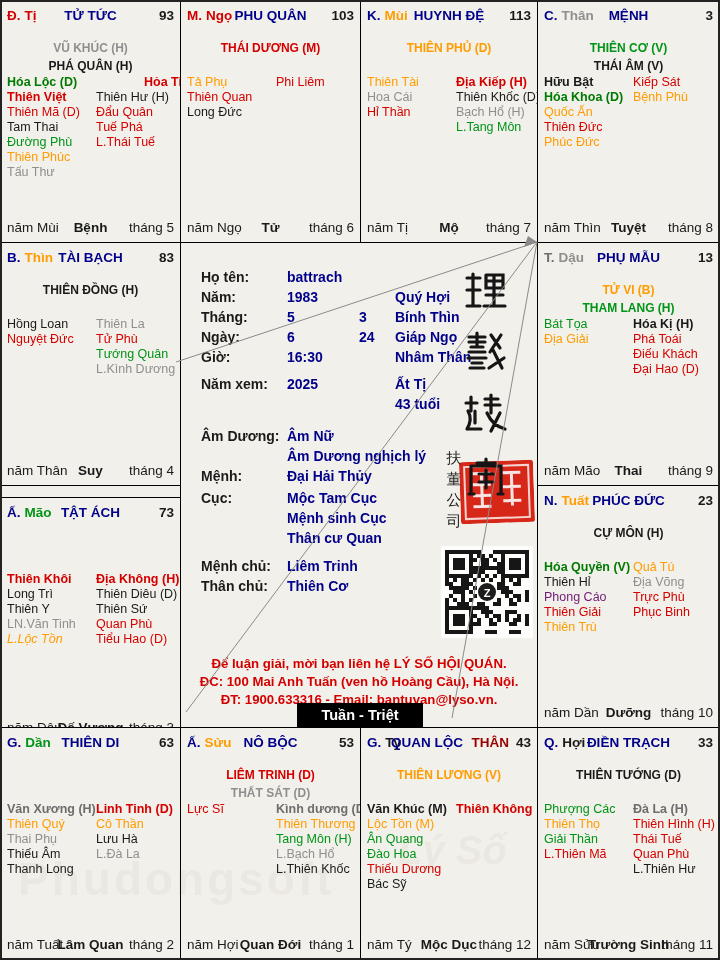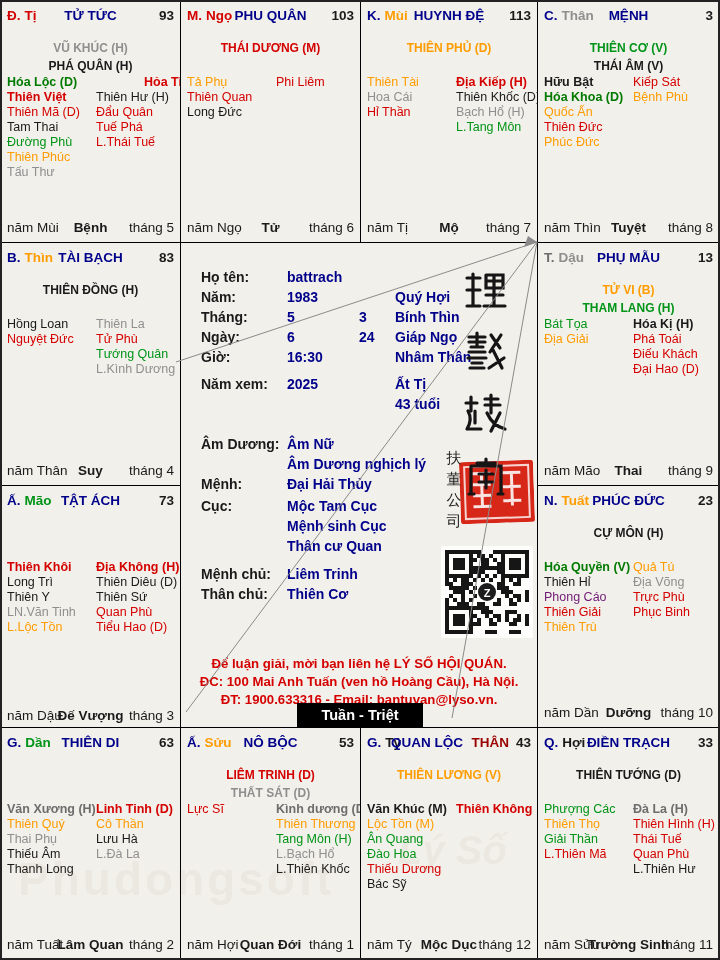--- a/index.html
+++ b/index.html
@@ -212,34 +212,34 @@
           <div class="star" style="color: rgb(212, 0, 0);">Điếu Khách</div>
           <div class="star" style="color: rgb(212, 0, 0);">Đại Hao (D)</div>
         </div>
       </div>
       <div class="cell-foot">
         <span class="f-year">năm Mão</span>
         <span class="f-stage">Thai</span>
         <span class="f-month">tháng 9</span>
       </div>
     </div>
-    <div class="cell" style="left: 0px; top: 485px; width: 181px; height: 246px;">
+    <div class="cell" style="left: 0px; top: 497px; width: 181px; height: 246px;">
       <div class="cell-head">
         <span class="sb"><span class="stem" style="color: rgb(0, 0, 139);">Ấ.</span><span class="branch" style="color: rgb(0, 148, 24);">Mão</span></span>
         <span class="pname">TẬT ÁCH</span>
         <span class="pnum-wrap"><span class="pnum">73</span></span>
       </div>
       <div class="mains"></div>
       <div class="stars">
         <div class="col-l">
           <div class="star" style="color: rgb(212, 0, 0); font-weight: bold;">Thiên Khôi</div>
           <div class="star" style="color: rgb(26, 26, 26);">Long Trì</div>
           <div class="star" style="color: rgb(26, 26, 26);">Thiên Y</div>
           <div class="star" style="color: rgb(143, 143, 143);">LN.Văn Tinh</div>
-          <div class="star" style="color: rgb(255, 156, 0);">L.Lộc Tồn</div>
+          <div class="star" style="color: rgb(255, 156, 0); font-style: italic;">L.Lộc Tồn</div>
         </div>
         <div class="col-r">
           <div class="star" style="color: rgb(212, 0, 0); font-weight: bold;">Địa Không (H)</div>
           <div class="star" style="color: rgb(26, 26, 26);">Thiên Diêu (D)</div>
           <div class="star" style="color: rgb(26, 26, 26);">Thiên Sứ</div>
           <div class="star" style="color: rgb(212, 0, 0);">Quan Phù</div>
           <div class="star" style="color: rgb(212, 0, 0);">Tiểu Hao (D)</div>
         </div>
       </div>
       <div class="cell-foot">
@@ -431,21 +431,21 @@
         <span class="c-v1">2025</span>
         <span class="c-v2"></span>
         <span class="c-v3">Ất Tị</span>
       </div>
       <div class="c-row">
         <span class="c-label"></span>
         <span class="c-v1"></span>
         <span class="c-v2"></span>
         <span class="c-v3">43 tuổi</span>
       </div>
-      <div class="c-row" style="margin-top: 20px;">
+      <div class="c-row" style="margin-top: 12px;">
         <span class="c-label">Âm Dương:</span>
         <span class="c-v1">Âm Nữ</span>
         <span class="c-v2"></span>
         <span class="c-v3"></span>
       </div>
       <div class="c-row">
         <span class="c-label"></span>
         <span class="c-v1">Âm Dương nghịch lý</span>
         <span class="c-v2"></span>
         <span class="c-v3"></span>

